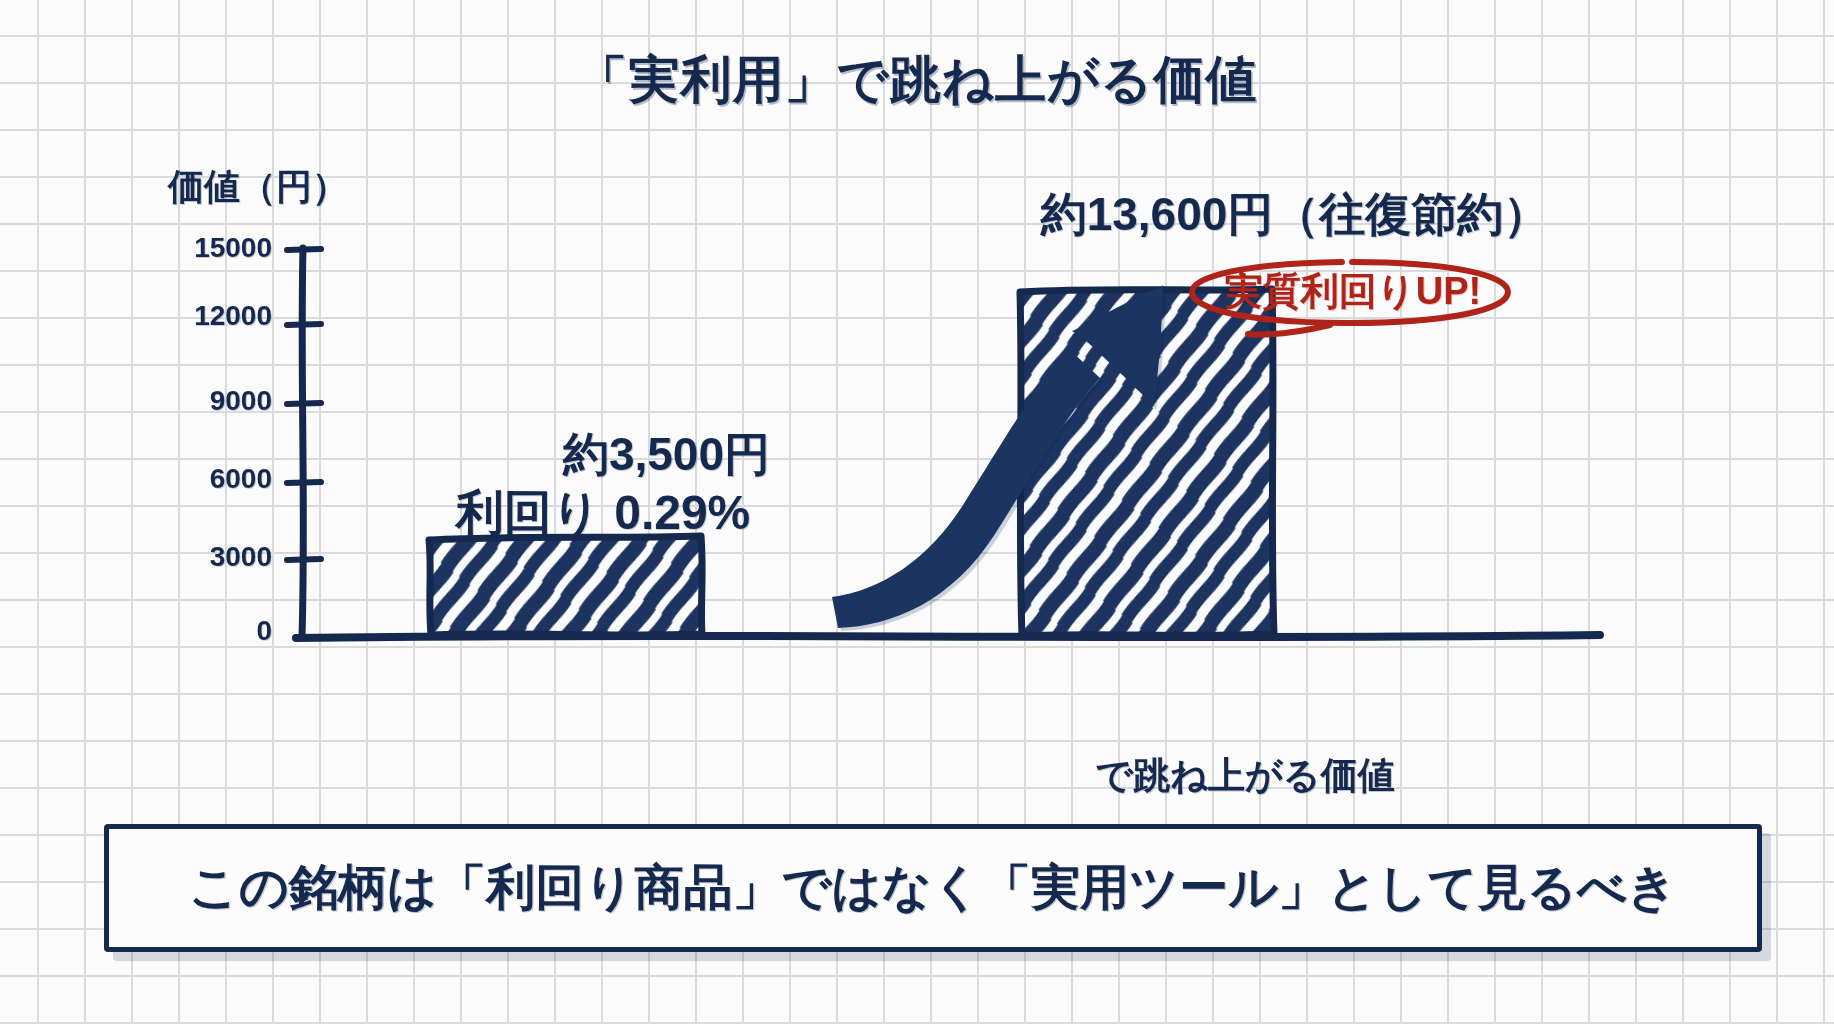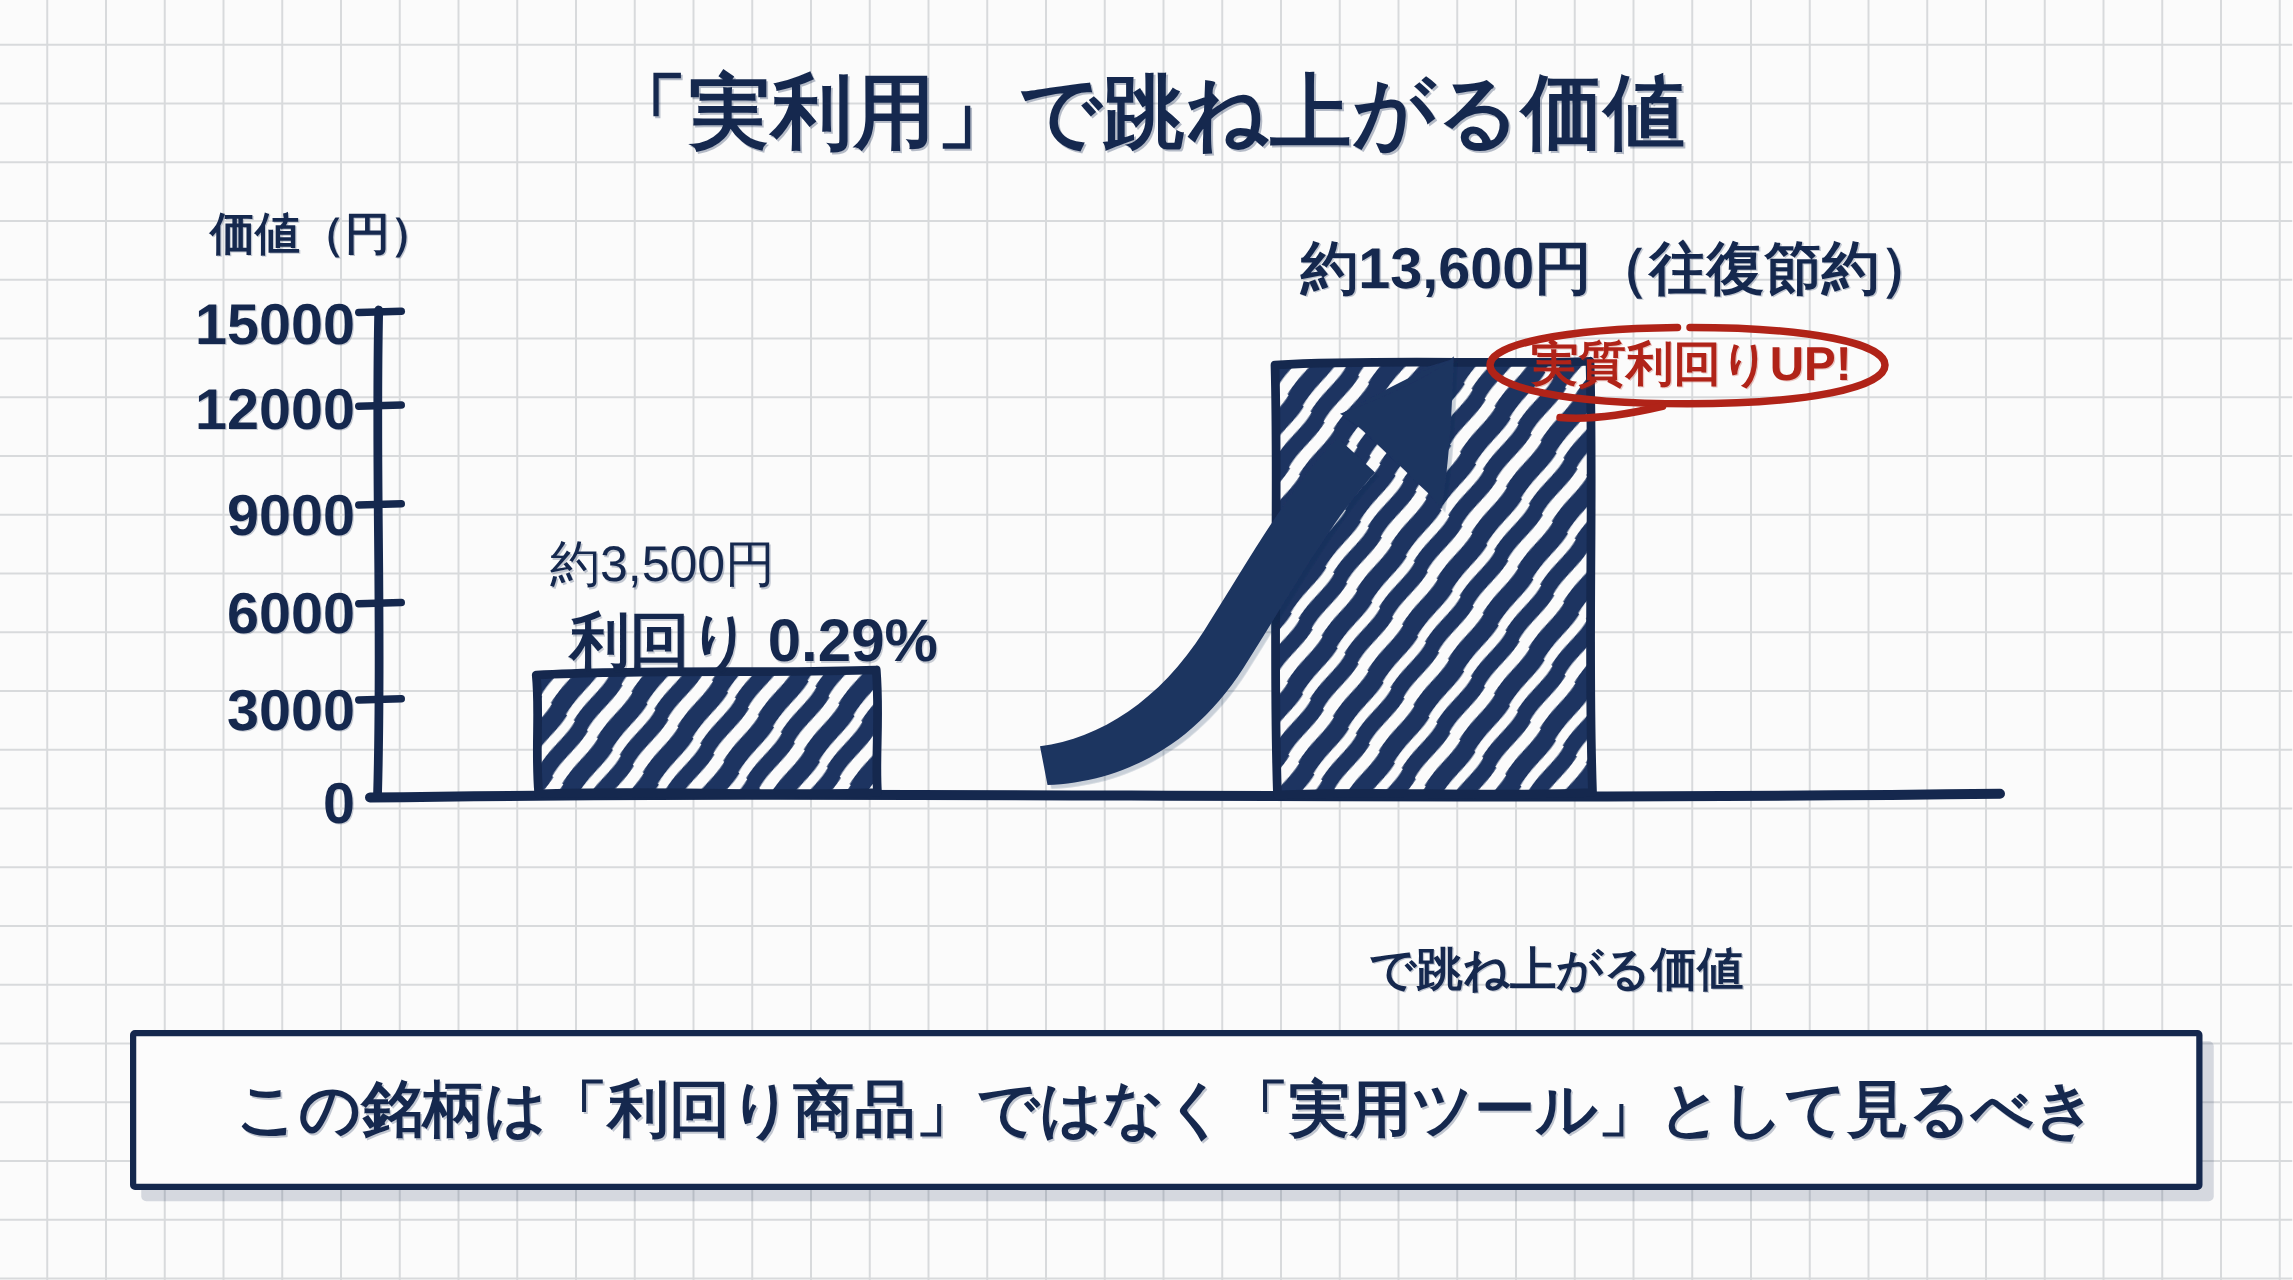--- a/index.html
+++ b/index.html
@@ -29,21 +29,21 @@
     height: 1024px;
   }
 
   
   #chart-title {
     position: absolute;
     left: 0;
     top: 46px;
     width: 1834px;
     text-align: center;
-    font-size: 65px;
+    font-size: 51px;
     font-weight: bold;
     letter-spacing: 1px;
     color: #15284e;
     text-shadow: 1.5px 1.5px 0 rgba(21,40,78,0.30);
     white-space: nowrap;
   }
 
   
   #y-axis-title {
     position: absolute;
@@ -54,25 +54,25 @@
     color: #15284e;
     white-space: nowrap;
     text-shadow: 1px 1px 0 rgba(21,40,78,0.25);
   }
 
   
   .ytick {
     position: absolute;
     width: 160px;
     text-align: right;
-    font-size: 46px;
+    font-size: 28px;
     font-weight: bold;
     color: #15284e;
     text-shadow: 1px 1px 0 rgba(21,40,78,0.22);
-    left: 124px;
+    left: 112px;
   }
 
   
   .cat-label {
     position: absolute;
     text-align: center;
     font-size: 37px;
     font-weight: bold;
     color: #15284e;
     white-space: nowrap;
@@ -80,23 +80,23 @@
   }
   #cat-label-0 { left: 400px; top: 751px; width: 400px; }
   #cat-label-1 { left: 965px; top: 751px; width: 560px; }
 
   
   #bar0-value {
     position: absolute;
     left: 440px;
     top: 424px;
     width: 330px;
-    text-align: left;
-    font-size: 40px;
-    font-weight: normal;
+    text-align: right;
+    font-size: 46px;
+    font-weight: bold;
     color: #15284e;
     white-space: nowrap;
     text-shadow: 1.2px 1.2px 0 rgba(21,40,78,0.25);
   }
   #bar0-sub {
     position: absolute;
     left: 438px;
     top: 481px;
     width: 330px;
     text-align: center;

